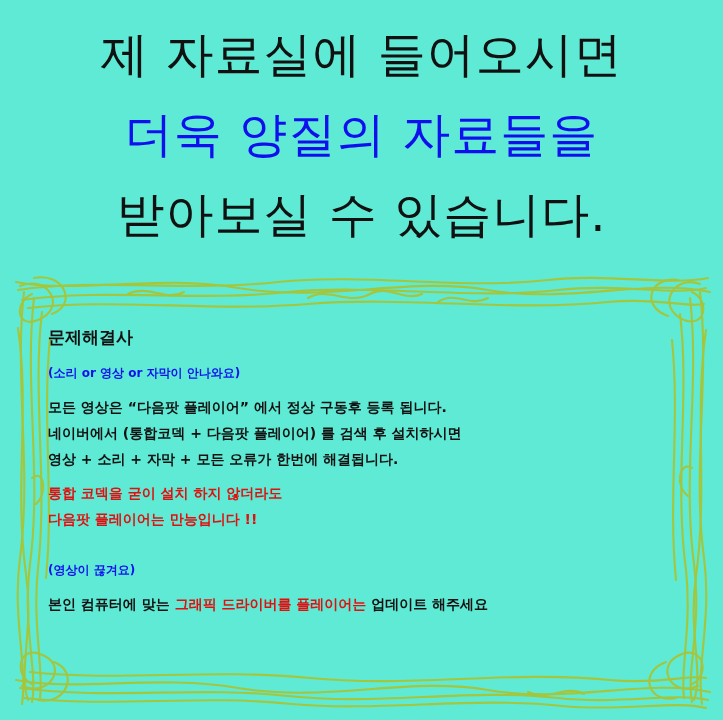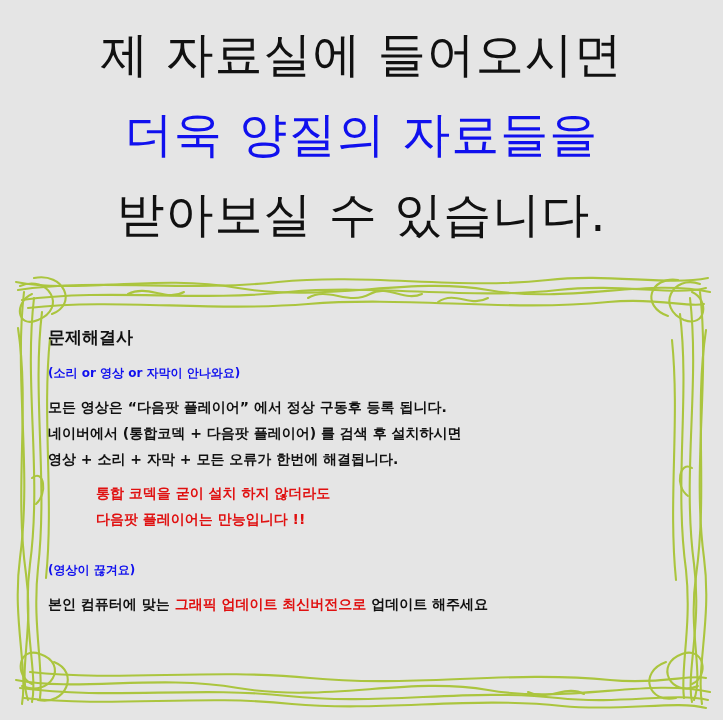--- a/index.html
+++ b/index.html
@@ -11,21 +11,21 @@
     height: 720px;
     background: #ffffff;
     font-family: "Liberation Sans", sans-serif;
     overflow: hidden;
   }
 
   #page {
     position: relative;
     width: 723px;
     height: 720px;
-    background: #e5e5e5;
+    background: #5eead4;
   }
 
   
   .headline {
     position: absolute;
     top: 14px;
     left: 0;
     width: 723px;
     text-align: center;
   }
@@ -80,21 +80,20 @@
   .body-line {
     font-family: "DejaVu Sans", sans-serif;
     font-size: 14px;
     font-weight: bold;
     color: #111111;
     line-height: 26px;
     white-space: nowrap;
   }
   .body-line.red {
     color: #e01010;
-    padding-left: 48px;
   }
   .spacer-lg { height: 30px; }
   .spacer-sm { height: 8px; }
 
   .mix-red { color: #e01010; }
   .mix-black { color: #111111; }
 </style>
 </head>
 <body>
 
@@ -161,17 +160,17 @@
       <div class="body-line">모든 영상은 “다음팟 플레이어” 에서 정상 구동후 등록 됩니다.</div>
       <div class="body-line">네이버에서 (통합코덱 + 다음팟 플레이어) 를 검색 후 설치하시면</div>
       <div class="body-line">영상 + 소리 + 자막 + 모든 오류가 한번에 해결됩니다.</div>
       <div class="spacer-sm"></div>
       <div class="body-line red">통합 코덱을 굳이 설치 하지 않더라도</div>
       <div class="body-line red">다음팟 플레이어는 만능입니다 !!</div>
 
       <div class="spacer-lg"></div>
 
       <div class="q-head">(영상이 끊겨요)</div>
-      <div class="body-line"><span class="mix-black">본인 컴퓨터에 맞는 </span><span class="mix-red">그래픽 업데이트 최신버전으로</span><span class="mix-black"> 업데이트 해주세요</span></div>
+      <div class="body-line"><span class="mix-black">본인 컴퓨터에 맞는 </span><span class="mix-red">그래픽 드라이버를 플레이어는</span><span class="mix-black"> 업데이트 해주세요</span></div>
     </div>
   </div>
 
 </div>
 
 </body></html>

